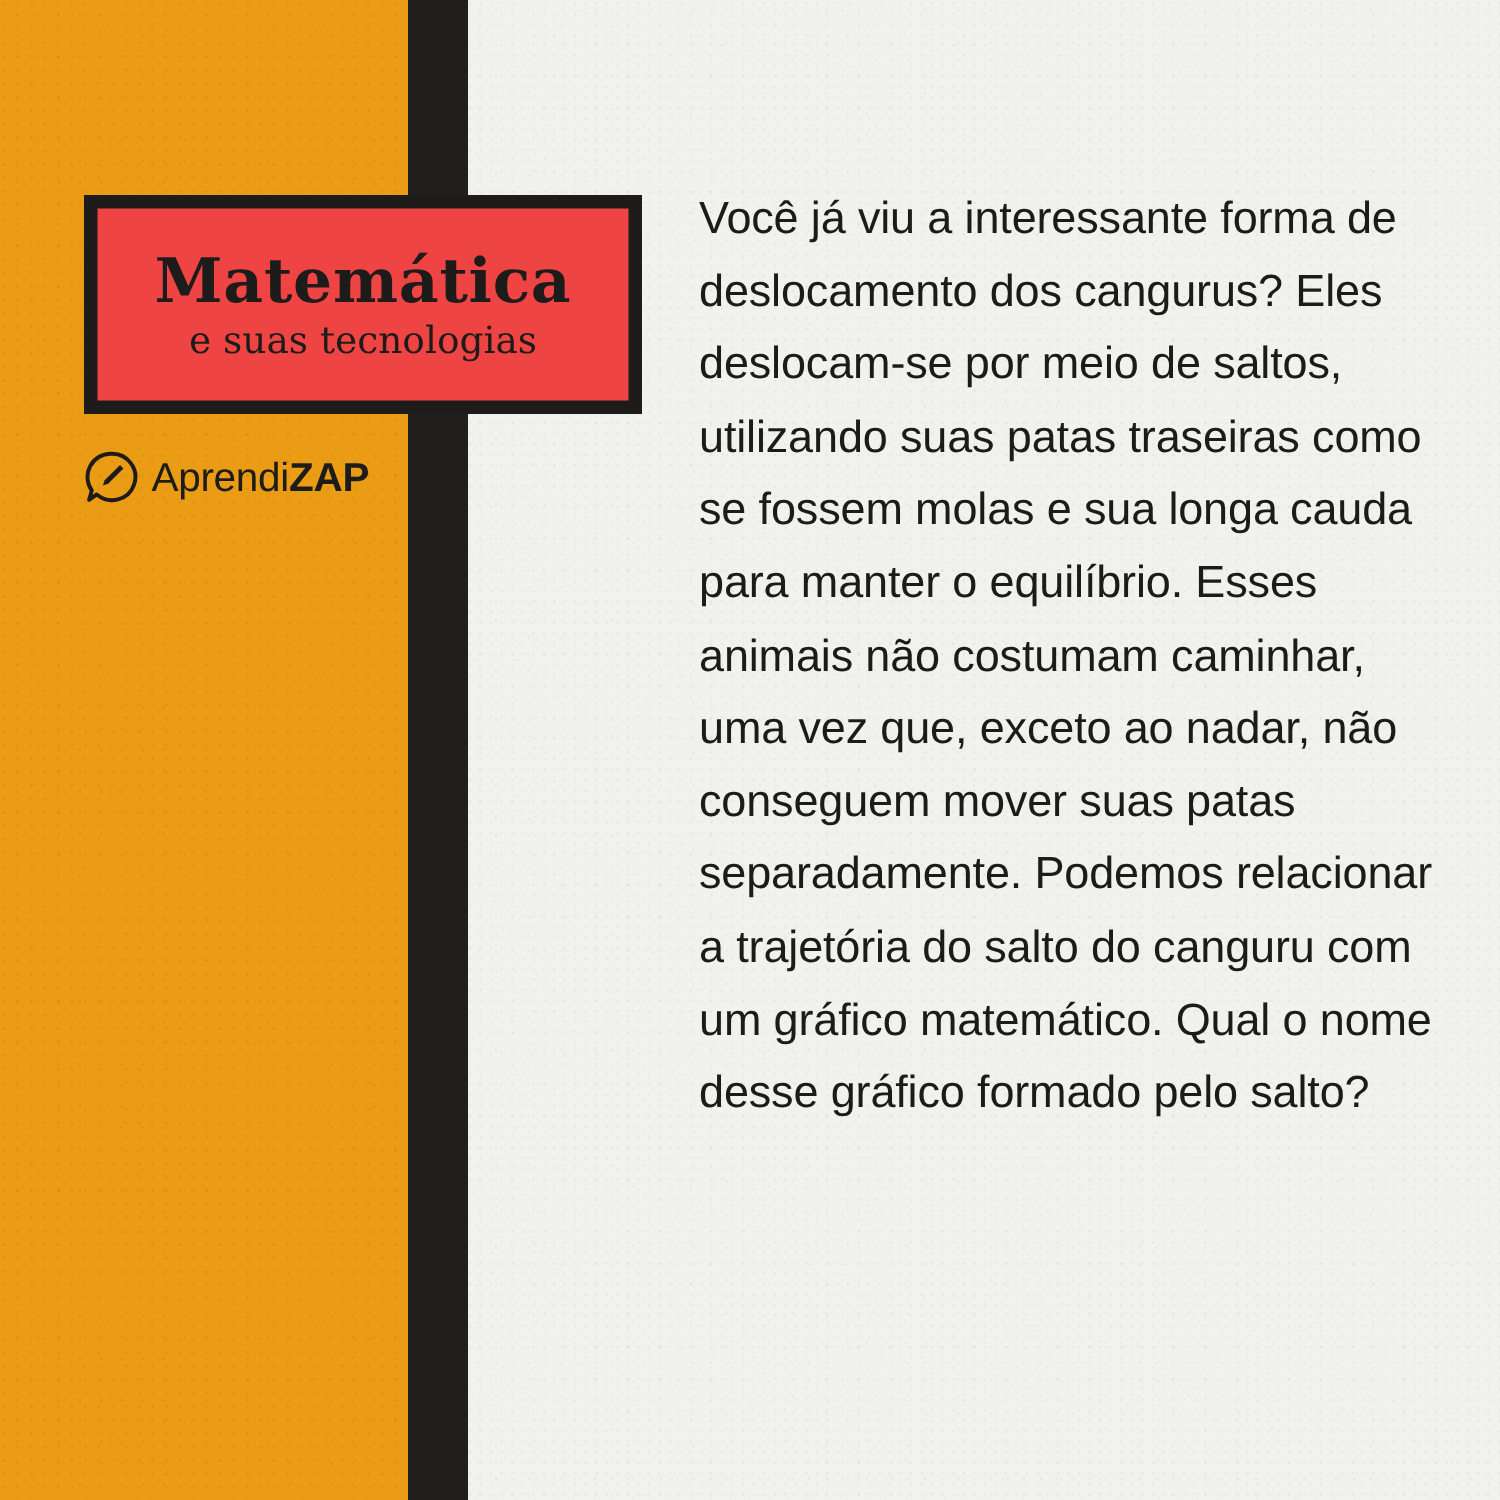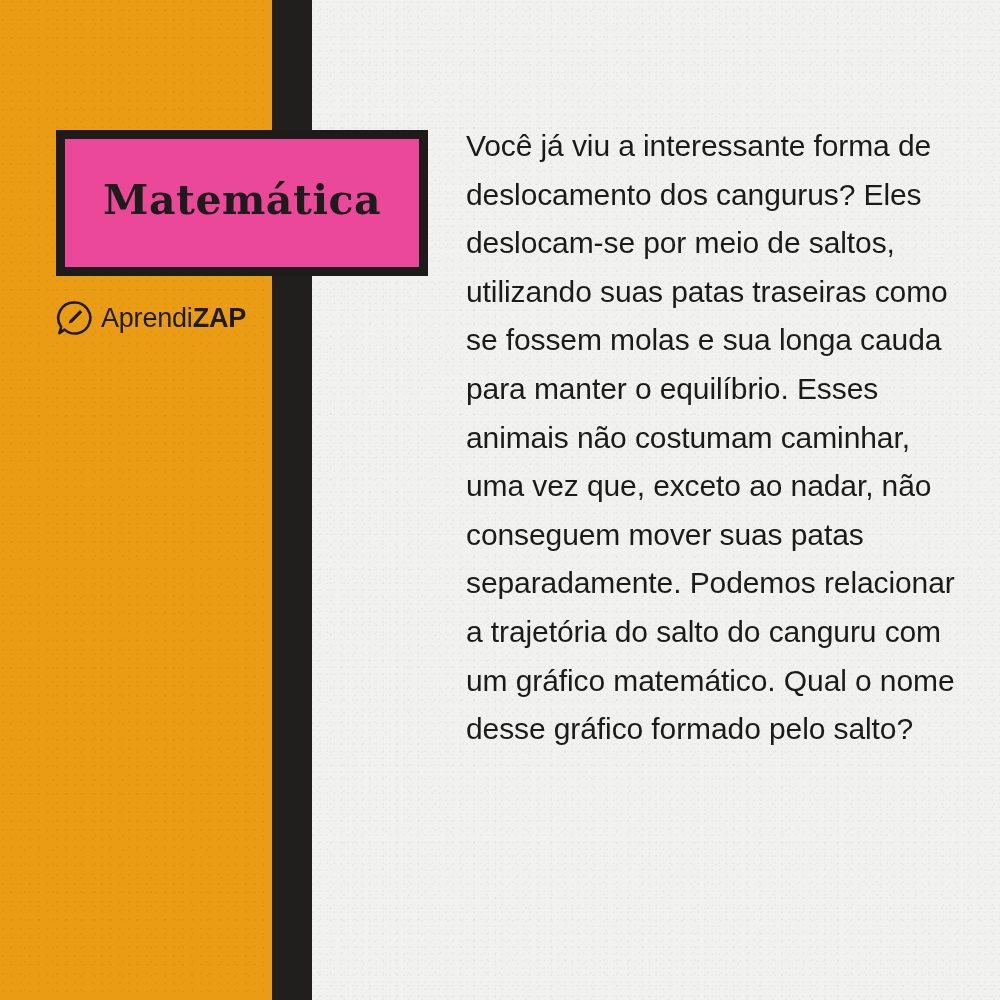--- a/index.html
+++ b/index.html
@@ -60,21 +60,21 @@
     width: 40px;
     height: 1000px;
     background: #201f1d;
   }
   .title-block {
     position: absolute;
     left: 56px;
     top: 130px;
     width: 372px;
     height: 146px;
-    background: #ec4899;
+    background: #ef4444;
     border: 9px solid #1d1c1a;
     box-sizing: border-box;
     z-index: 3;
     display: flex;
     flex-direction: column;
     align-items: center;
     justify-content: center;
   }
   .title-main {
     font-family: "DejaVu Serif", "Liberation Serif", serif;
@@ -135,20 +135,21 @@
 <body>
 
 <div class="poster">
 
   <div class="left-panel"></div>
   <div class="dark-bar"></div>
   <div class="grain"></div>
 
   <div class="title-block">
     <div class="title-main">Matemática</div>
+    <div class="title-sub">e suas tecnologias</div>
   </div>
 
   <div class="brand">
     <span class="brand-mark">
       <svg viewBox="0 0 36 36" width="36" height="36" aria-hidden="true">
         <path d="M18 2.5 A15.5 15.5 0 1 1 8.5 29.6 L3.4 33.2 L5.2 27.0 A15.5 15.5 0 0 1 18 2.5 Z" fill="none" stroke="#1d1c1a" stroke-width="2.6" stroke-linejoin="round"></path>
         <path d="M24.0 10.0 L26.3 12.3 L16.1 22.5 L12.6 23.6 L13.8 20.2 Z" fill="#1d1c1a"></path>
       </svg>
     </span>
     <span class="brand-text"><span>Aprendi</span><span class="bold">ZAP</span></span>

